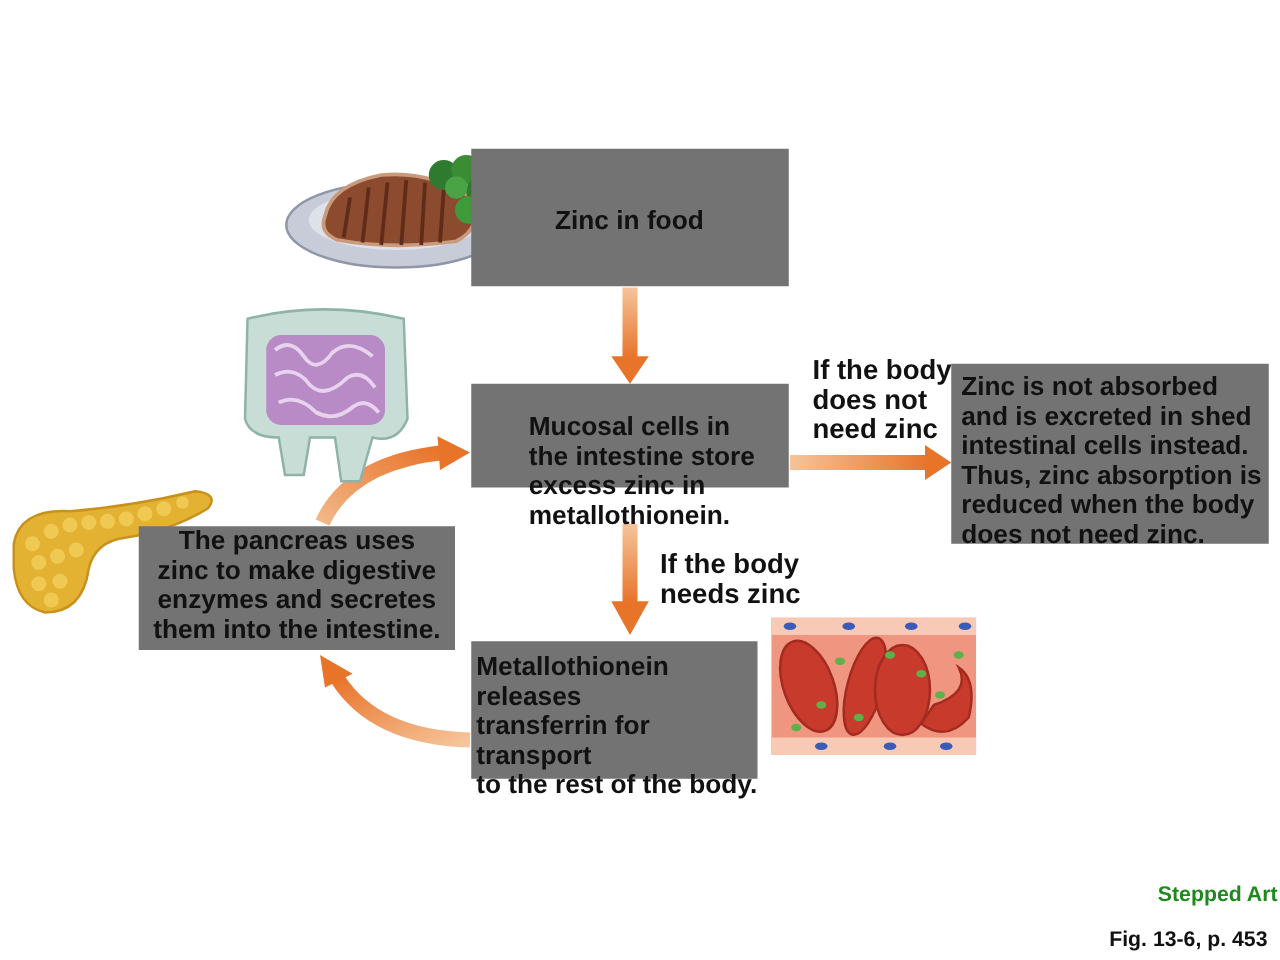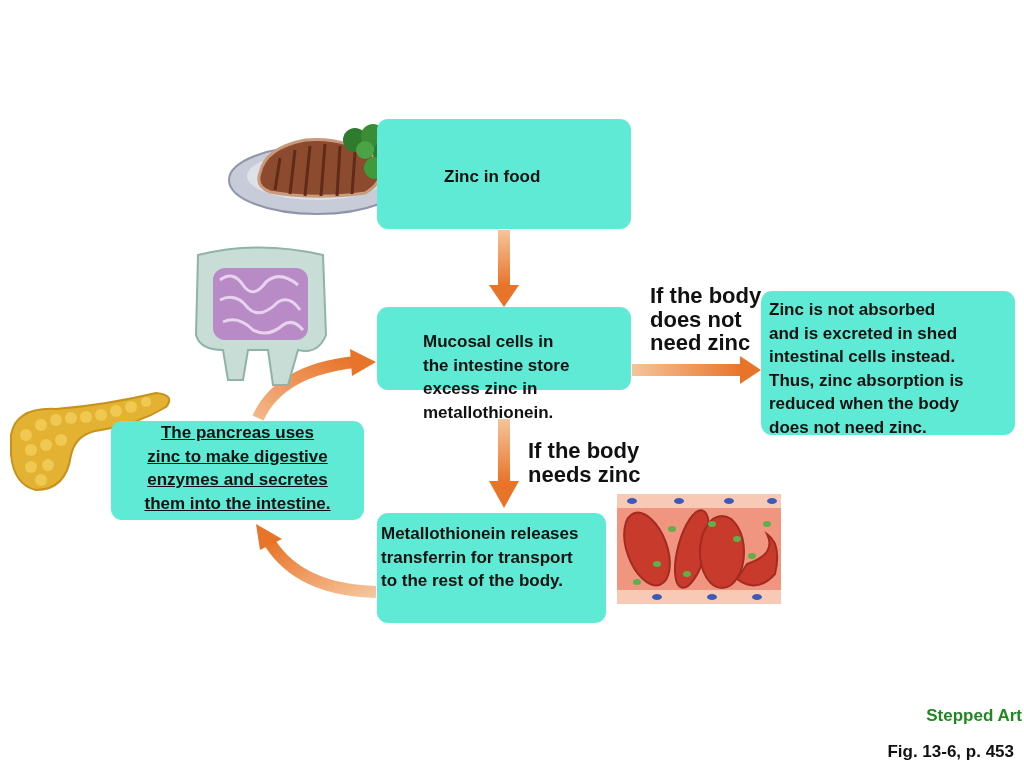--- a/index.html
+++ b/index.html
@@ -1,25 +1,25 @@
 <!DOCTYPE html>
 <html><head>
 <meta charset="utf-8">
 <style>
   html, body { margin:0; padding:0; }
   body { width:1024px; height:768px; position:relative; background:#ffffff; overflow:hidden;
          font-family:"Liberation Sans", sans-serif; }
-  .box { position:absolute; background:#5eead4; color:#111; font-weight:bold; font-size:17px; line-height:23.5px; box-sizing:border-box;border-radius:11px; }
+  .box { position:absolute; background:#737373; color:#111; font-weight:bold; font-size:21px; line-height:23.5px; box-sizing:border-box; }
   .lbl { position:absolute; color:#111; font-weight:bold; font-size:22px; line-height:23.5px; }
   .abs { position:absolute; }
   #box-food { left:377px; top:119px; width:254px; height:110px; }
   #box-food span { position:absolute; left:67px; top:46px; }
   #box-mucosal { left:377px; top:307px; width:254px; height:83px; padding:23px 0 0 46px; }
   #box-excrete { left:761px; top:291px; width:254px; height:144px; padding:7px 0 0 8px; }
-  #box-pancreas { left:111px; top:421px; width:253px; height:99px; padding:0 0 0 0; text-align:center;text-decoration:underline; }
+  #box-pancreas { left:111px; top:421px; width:253px; height:99px; padding:0 0 0 0; text-align:center; }
   #box-release { left:377px; top:513px; width:229px; height:110px; padding:9px 0 0 4px; }
   #lbl-notneed { left:650px; top:284px; }
   #lbl-needs { left:528px; top:439px; }
   #fig-caption { position:absolute; right:10px; top:742px; font-size:17px; font-weight:bold; color:#111; }
   #stepped { position:absolute; right:2px; top:706px; font-size:17px; font-weight:bold; color:#1e8a1e; }
 </style>
 </head>
 <body>
 
 <svg class="abs" style="left:0;top:0" width="1024" height="768">

